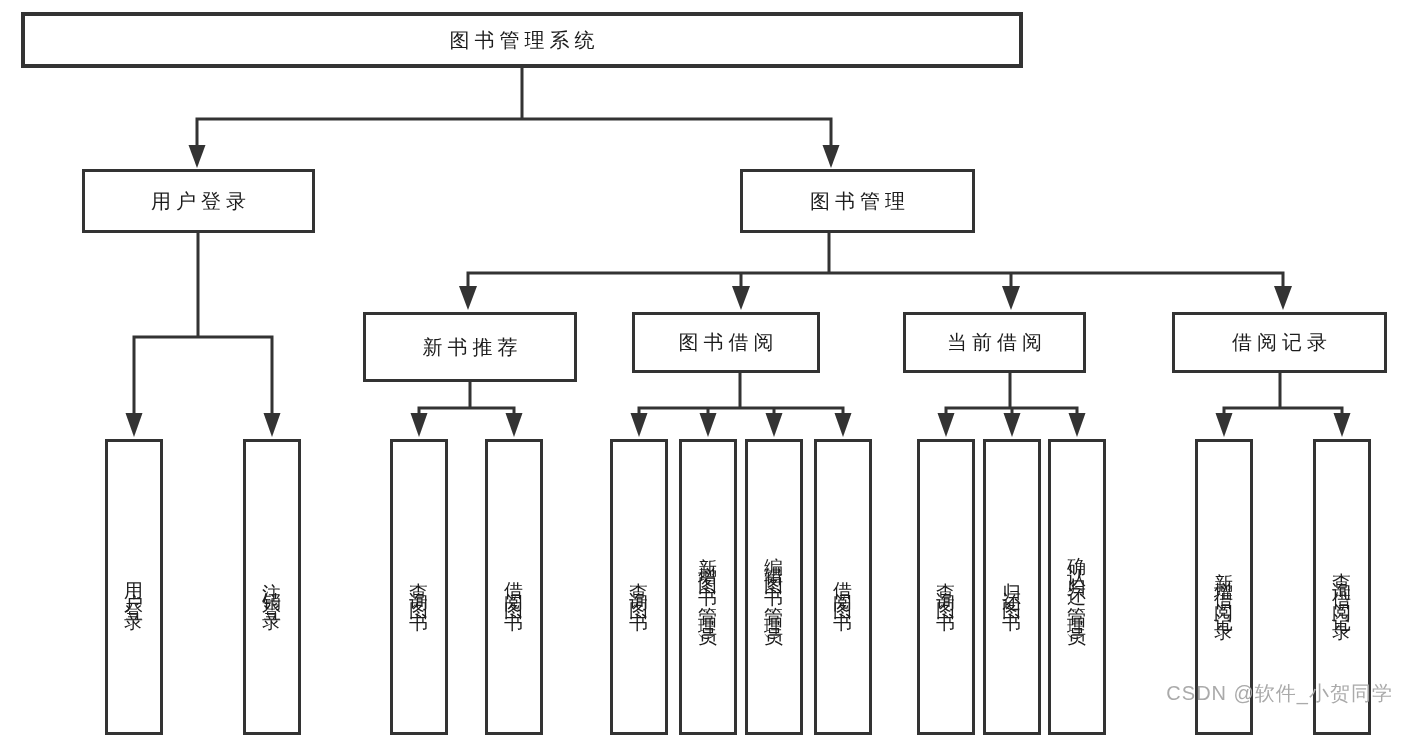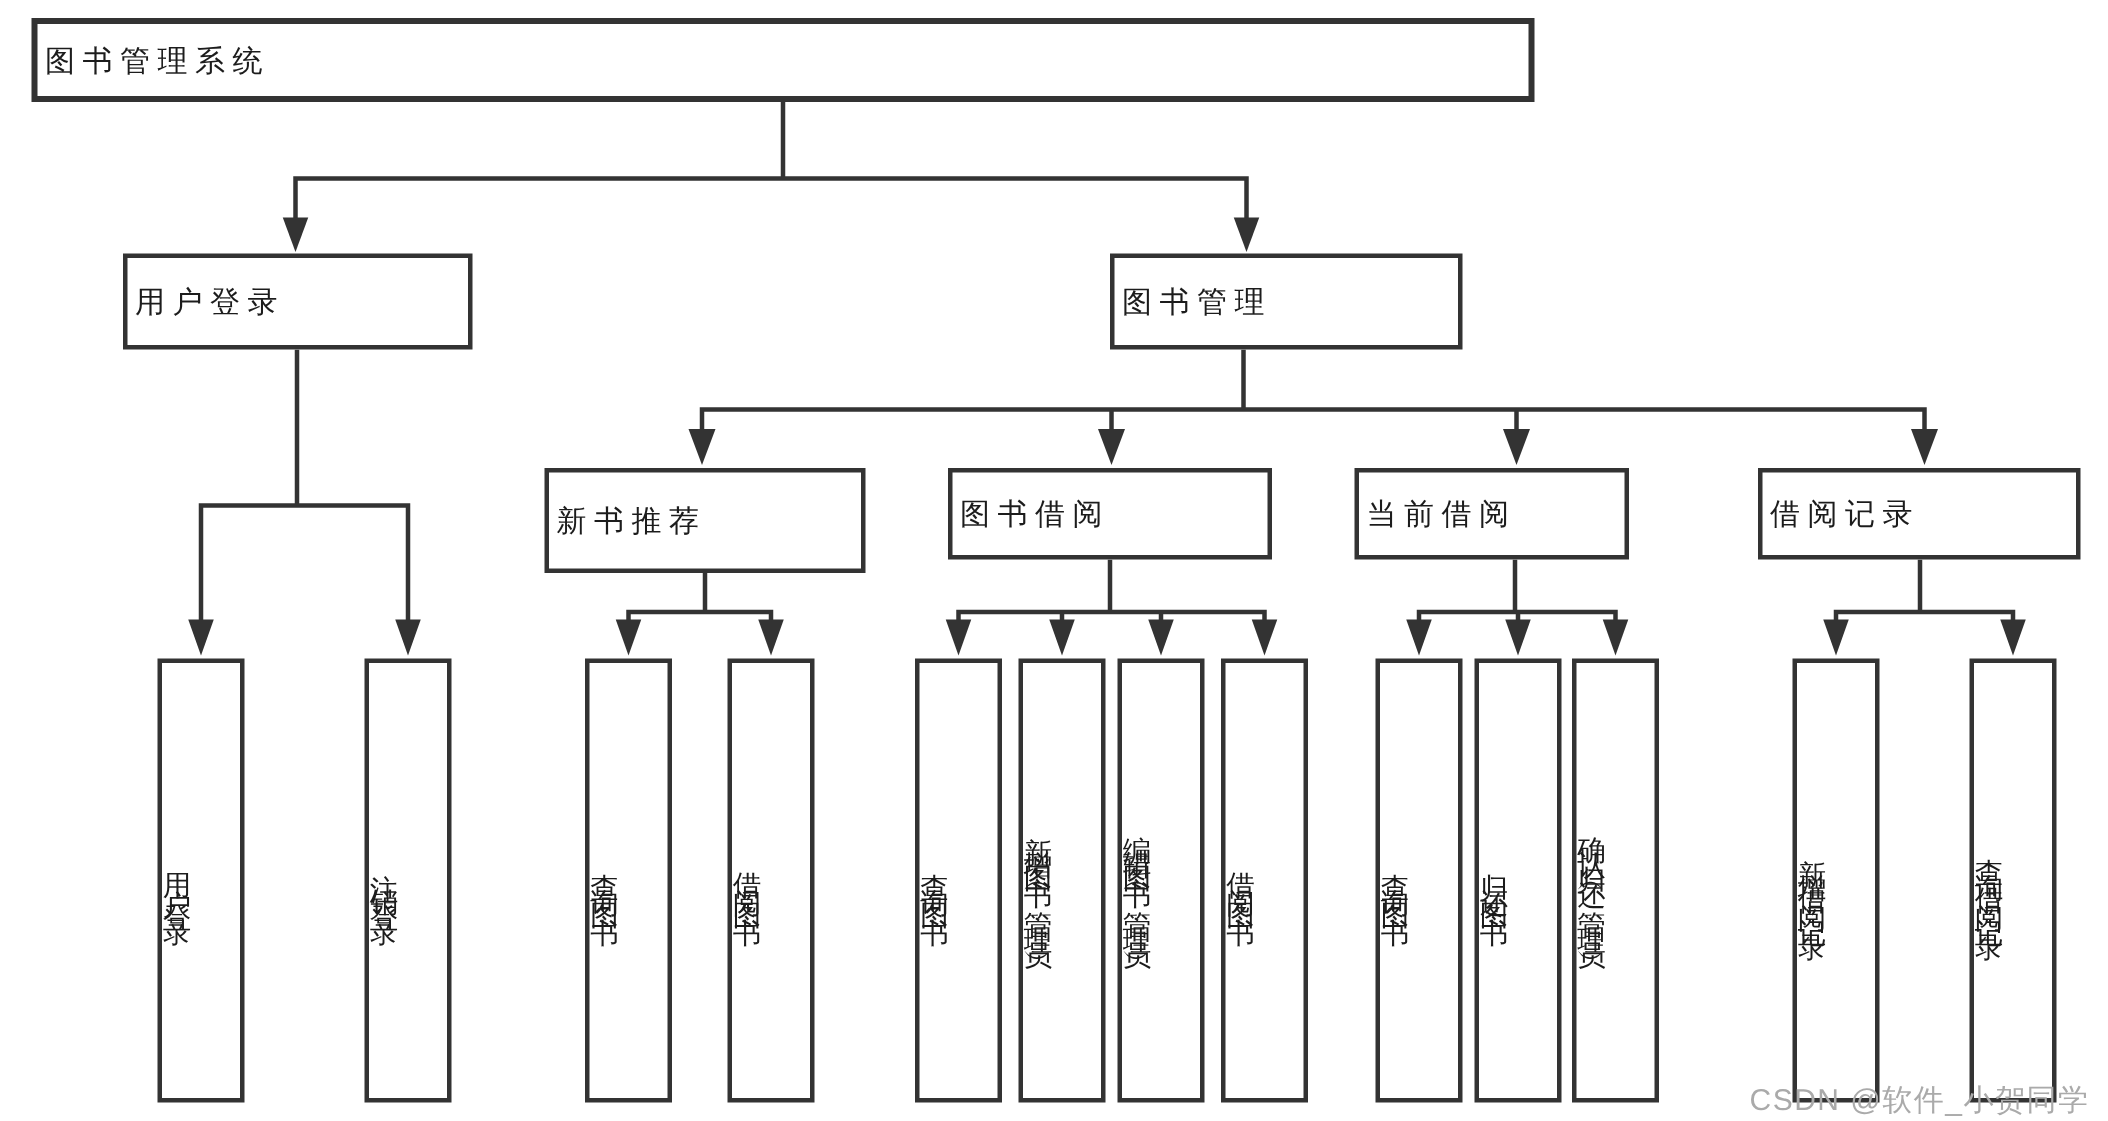--- a/index.html
+++ b/index.html
@@ -17,21 +17,21 @@
     width: 1405px; height: 747px;
     pointer-events: none;
   }
   .box {
     position: absolute;
     box-sizing: border-box;
     background: #ffffff;
     border: 3px solid #333333;
     display: flex;
     align-items: center;
-    justify-content: flex-start;
+    justify-content: center;
     color: #1c1c1c;
   }
   .box.root { border-width: 4px; }
   .box .hlabel {
     font-size: 20px;
     letter-spacing: 5px;
     text-indent: 5px;
     white-space: nowrap;
     color: #1c1c1c;
   }
@@ -39,21 +39,21 @@
     writing-mode: vertical-rl;
     text-orientation: mixed;
     font-size: 19px;
     letter-spacing: 10px;
     line-height: 1;
     white-space: nowrap;
     color: #1c1c1c;
   }
   .watermark {
     position: absolute;
-    top: 720px;
+    top: 680px;
     right: 12px;
     font-size: 20px;
     letter-spacing: 1px;
     color: #aaaaaa;
     white-space: nowrap;
   }
 </style>
 </head>
 <body>
 
@@ -129,21 +129,21 @@
   <div class="box" style="left:82px; top:169px; width:233px; height:64px;">
     <span class="hlabel">用户登录</span>
   </div>
   <div class="box" style="left:712px; top:169px; width:235px; height:64px;margin-left:28px;">
     <span class="hlabel">图书管理</span>
   </div>
 
   <div class="box" style="left:363px; top:312px; width:214px; height:70px;">
     <span class="hlabel">新书推荐</span>
   </div>
-  <div class="box" style="left:632px; top:312px; width:216px; height:61px;">
+  <div class="box" style="left:632px; top:312px; width:188px; height:61px;">
     <span class="hlabel">图书借阅</span>
   </div>
   <div class="box" style="left:903px; top:312px; width:183px; height:61px;">
     <span class="hlabel">当前借阅</span>
   </div>
   <div class="box" style="left:1172px; top:312px; width:215px; height:61px;">
     <span class="hlabel">借阅记录</span>
   </div>
 
   <div class="box" style="left:105px; top:439px; width:58px; height:296px;">

